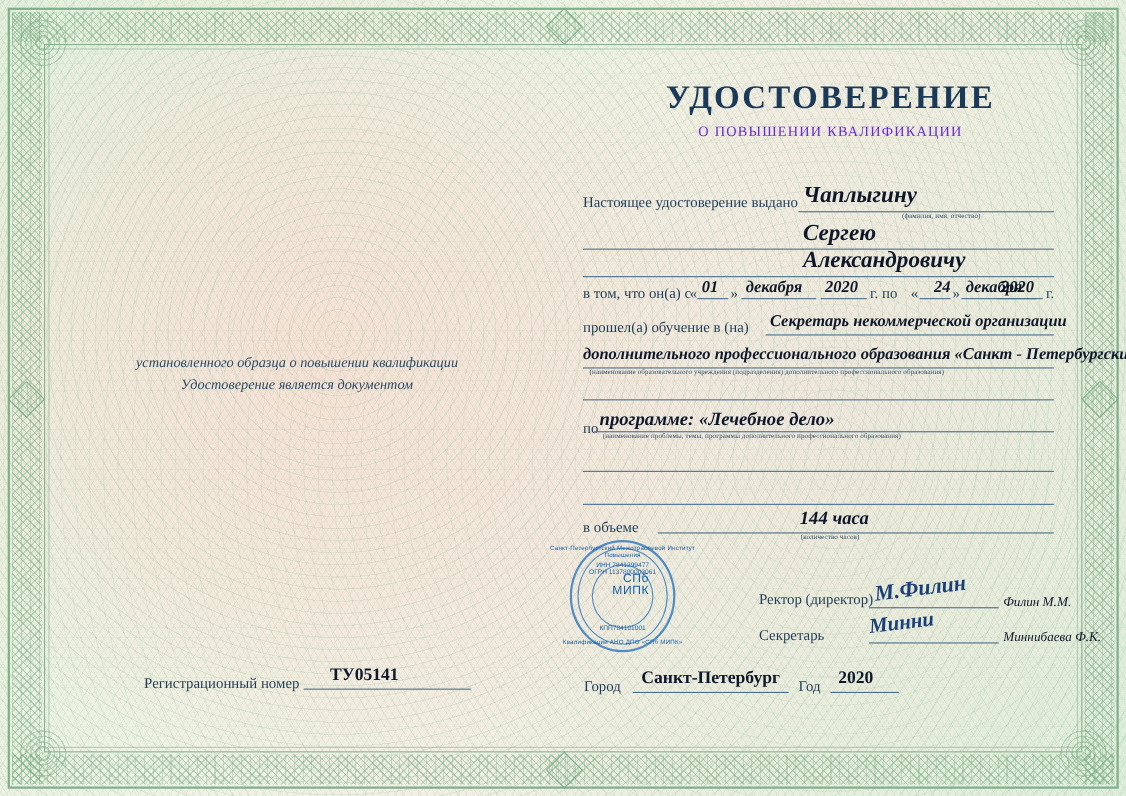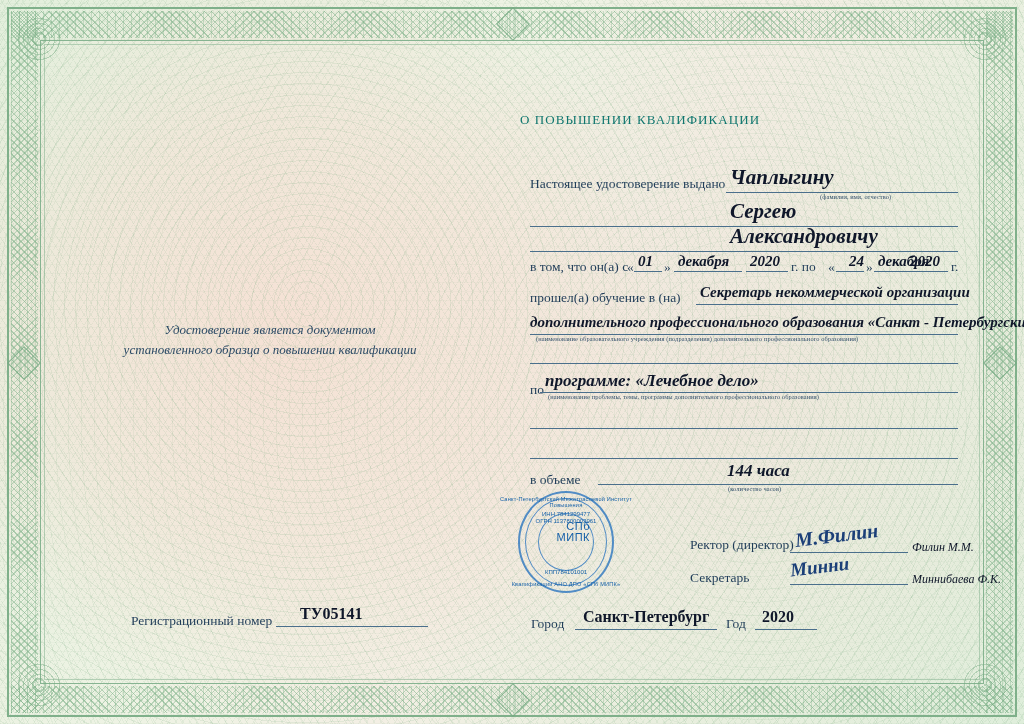--- a/index.html
+++ b/index.html
@@ -117,23 +117,24 @@
     text-align: center;
     font-size: 30px;
     font-weight: bold;
     letter-spacing: 2px;
     color: #1b3a5a;
     font-family: "Liberation Serif", serif;
   }
   .subtitle {
     position: absolute;
     left: 520px; top: 112px; width: 470px;
+    text-align: center;
     font-size: 13px;
     letter-spacing: 1.1px;
-    color: #0f766e;
+    color: #6d28d9;
   }
 
   .lbl {
     position: absolute;
     font-size: 13.5px;
     color: #1f3c58;
     white-space: nowrap;
   }
   .hand {
     position: absolute;
@@ -248,20 +249,21 @@
   <div class="rosette bl"></div>
   <div class="rosette br"></div>
 
   <div class="diamond top"></div>
   <div class="diamond bottom"></div>
   <div class="diamond left"></div>
   <div class="diamond right"></div>
 
   <div class="content">
 
+    <div class="title">УДОСТОВЕРЕНИЕ</div>
     <div class="subtitle">О ПОВЫШЕНИИ КВАЛИФИКАЦИИ</div>
 
     <div class="lbl" style="left:530px; top:176px;text-align:center;">Настоящее удостоверение выдано</div>
     <div class="hand" style="left:730px; top:165px; font-size:21px;">Чаплыгину</div>
     <div class="rule" style="left:726px; top:192px; width:232px;"></div>
     <div class="tiny" style="left:820px; top:193px;">(фамилия, имя, отчество)</div>
 
     <div class="hand" style="left:730px; top:199px; font-size:21px;">Сергею</div>
     <div class="rule" style="left:530px; top:226px; width:428px;"></div>
 
@@ -341,18 +343,18 @@
     <div class="rule" style="left:276px; top:626px; width:152px;"></div>
 
     <div class="lbl" style="left:531px; top:616px;">Город</div>
     <div class="hand" style="left:583px; top:608px; font-size:16px; font-style:normal;">Санкт-Петербург</div>
     <div class="rule" style="left:575px; top:629px; width:142px;"></div>
     <div class="lbl" style="left:726px; top:616px;">Год</div>
     <div class="hand" style="left:762px; top:608px; font-size:16px; font-style:normal;">2020</div>
     <div class="rule" style="left:755px; top:629px; width:62px;"></div>
 
     <div class="note" style="left:90px; top:320px; width:360px;">
+      <div>установленного образца о повышении квалификации</div>
       <div>Удостоверение является документом</div>
-      <div>установленного образца о повышении квалификации</div>
     </div>
 
   </div>
 </div>
 
 </body></html>

